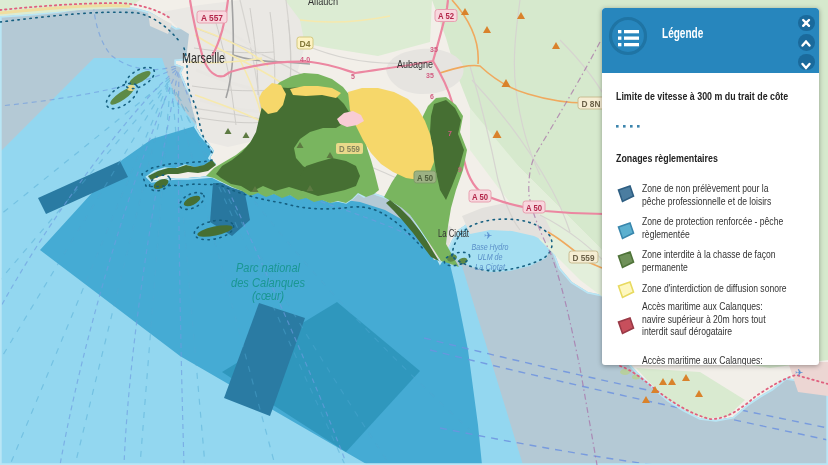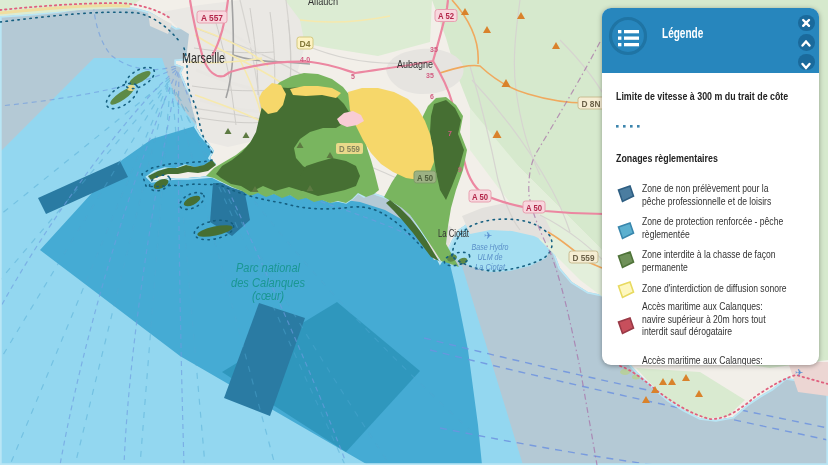--- a/index.html
+++ b/index.html
@@ -1,18 +1,18 @@
 <!DOCTYPE html>
 <html><head>
 <meta charset="utf-8">
 <style>
 html,body{margin:0;padding:0;width:828px;height:465px;overflow:hidden;font-family:"Liberation Sans",sans-serif;}
 #stage{position:relative;width:828px;height:465px;background:#f2efe9;overflow:hidden;}
 #map{position:absolute;left:0;top:0;}
-#panel{position:absolute;left:602px;top:8px;width:217px;height:357px;background:#fff;border-radius:9px;box-shadow:0 1px 5px rgba(0,0,0,.35);overflow:hidden;}
+#panel{position:absolute;left:602px;top:8px;width:217px;height:357px;background:#fff;border-radius:3px;box-shadow:0 1px 5px rgba(0,0,0,.35);overflow:hidden;}
 #phead{position:absolute;left:0;top:0;width:217px;height:65px;background:#2786bd;border-radius:3px 3px 0 0;}
 .ptxt{position:absolute;color:#333;transform-origin:0 0;}
 .item{position:absolute;left:40px;width:260px;font-size:11px;line-height:12.7px;color:#333;transform:scaleX(0.78);transform-origin:0 0;}
 .sw{position:absolute;left:15px;}
 .btn{position:absolute;left:196px;width:16.5px;height:16.5px;border-radius:50%;background:#1a6a9c;}
 </style>
 </head>
 <body>
 <div id="stage">
 <svg id="map" width="828" height="465" viewBox="0 0 828 465">

